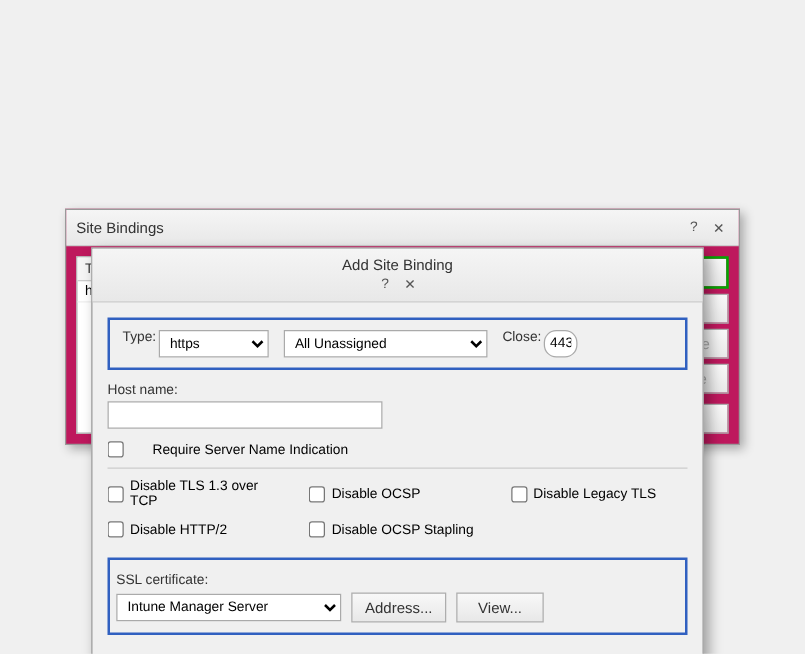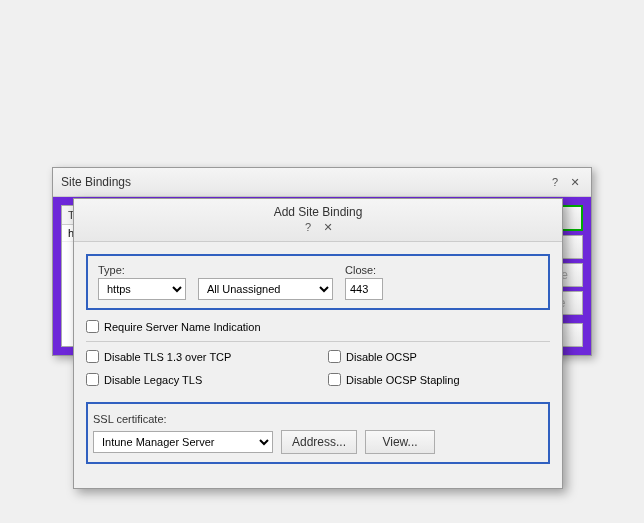--- a/index.html
+++ b/index.html
@@ -11,21 +11,21 @@
       justify-content: center;
       align-items: center;
       width: 644px;
       height: 523px;
       overflow: hidden;
     }
 
     
     .site-bindings-window {
       width: 540px;
-      background: #6d28d9;
+      background: #be185d;
       border: 1px solid #999;
       box-shadow: 3px 3px 8px rgba(0,0,0,0.3);
       position: relative;
     }
 
     .window-titlebar {
       background: linear-gradient(to bottom, #f5f5f5, #e8e8e8);
       padding: 6px 8px;
       display: flex;
       justify-content: space-between;
@@ -144,37 +144,37 @@
     .top-row-box {
       border: 2px solid #3060c0;
       padding: 8px 10px;
       margin-bottom: 10px;
       display: flex;
       gap: 12px;
       align-items: flex-end;
     }
     .field-group {
       display: flex;
-      flex-direction: column;
+      flex-direction: row;
       gap: 2px;
     }
     .field-label {
       font-size: 11px;
       color: #333;
     }
     select, input[type="text"] {
       border: 1px solid #aaa;
       background: white;
       padding: 2px 4px;
       font-size: 11px;
       height: 22px;
     }
     .type-select { width: 88px; }
-    .ip-select { width: 135px; }
-    .port-input { width: 38px; }
+    .ip-select { width: 163px; }
+    .port-input { width: 27px; border-radius: 10px; }
     .hostname-input { width: 220px; }
 
     
     .hostname-section {
       margin-bottom: 10px;
     }
     .hostname-section .field-label {
       margin-bottom: 3px;
       display: block;
     }
@@ -187,21 +187,21 @@
       margin-bottom: 6px;
       font-size: 11px;
     }
     .checkbox-row input[type="checkbox"] {
       width: 13px;
       height: 13px;
     }
 
     .checkboxes-grid {
       display: grid;
-      grid-template-columns: 1fr 1fr;
+      grid-template-columns: 1fr 1fr 1fr;
       gap: 4px 20px;
       margin-top: 6px;
       margin-bottom: 10px;
     }
 
     
     .ssl-box {
       border: 2px solid #3060c0;
       padding: 8px 5px;
       margin-bottom: 12px;
@@ -210,21 +210,21 @@
       display: flex;
       gap: 8px;
       align-items: center;
       margin-top: 4px;
     }
     .ssl-select { width: 180px; height: 22px; }
 
     .sni-row {
       display: flex;
       align-items: center;
-      gap: 5px;
+      gap: 23px;
       margin-bottom: 8px;
       font-size: 11px;
     }
 
     .divider-line {
       border: none;
       border-top: 1px solid #ccc;
       margin: 4px 0 8px 0;
     }
   </style>
@@ -299,40 +299,48 @@
           <select class="ip-select">
             <option>All Unassigned</option>
           </select>
         </div>
         <div class="field-group">
           <label class="field-label">Close:</label>
           <input type="text" class="port-input" value="443" style="">
         </div>
       </div>
 
+      <div class="hostname-section">
+        <label class="field-label">Host name:</label>
+        <input type="text" class="hostname-input" value="" style="">
+      </div>
 
       <div class="sni-row">
         <input type="checkbox" style="">
         <span>Require Server Name Indication</span>
       </div>
 
       <hr class="divider-line">
 
       <div class="checkboxes-grid">
         <div class="checkbox-row">
           <input type="checkbox" style="">
           <span>Disable TLS 1.3 over TCP</span>
         </div>
         <div class="checkbox-row">
           <input type="checkbox" style="">
           <span>Disable OCSP</span>
         </div>
         <div class="checkbox-row">
           <input type="checkbox" style="">
           <span>Disable Legacy TLS</span>
+        </div>
+        <div class="checkbox-row">
+          <input type="checkbox" style="">
+          <span>Disable HTTP/2</span>
         </div>
         <div class="checkbox-row">
           <input type="checkbox" style="">
           <span>Disable OCSP Stapling</span>
         </div>
       </div>
 
       <div class="ssl-box">
         <label class="field-label">SSL certificate:</label>
         <div class="ssl-row">

